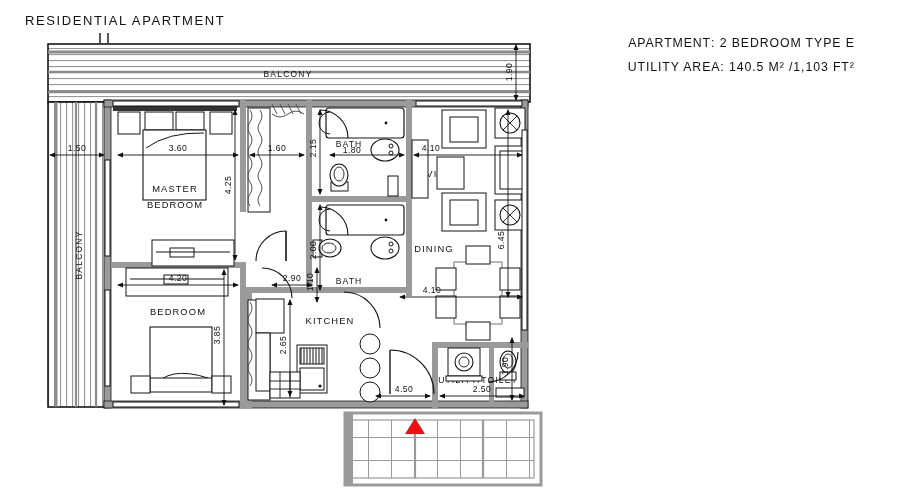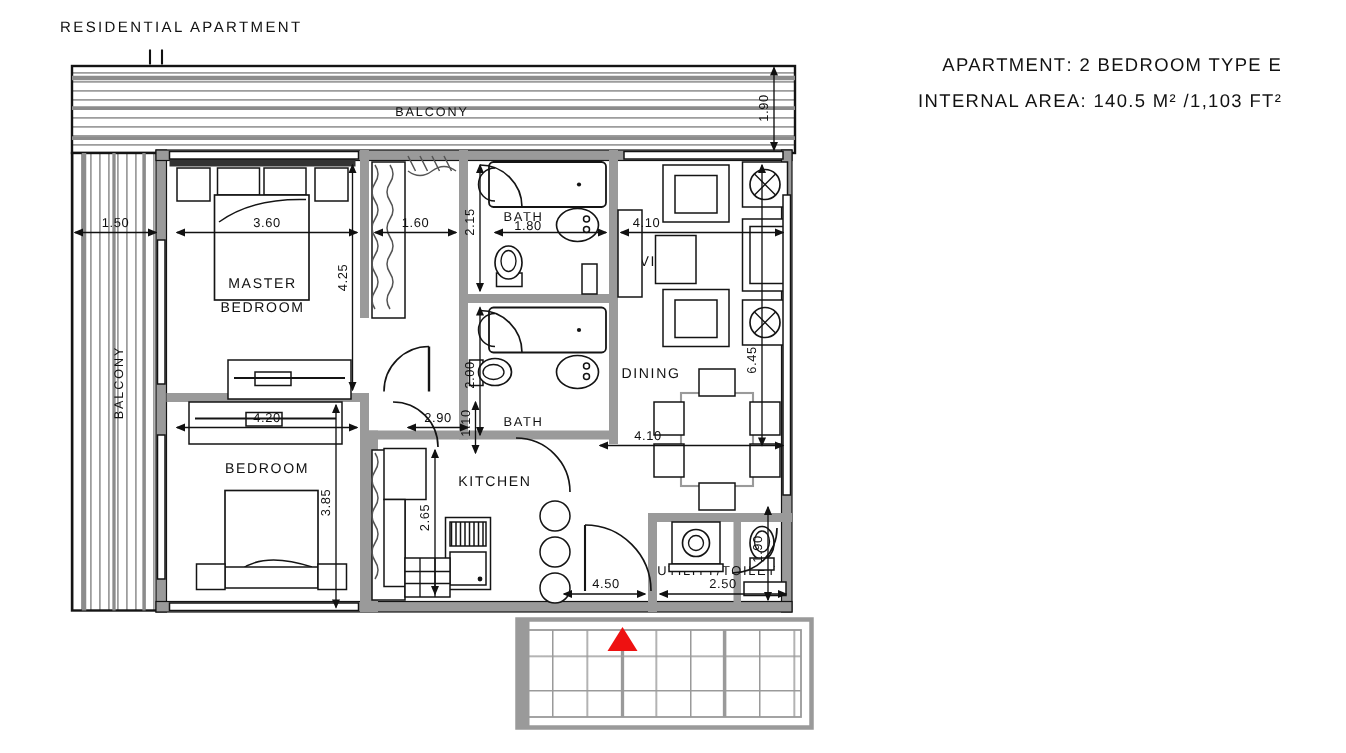--- a/index.html
+++ b/index.html
@@ -1,20 +1,20 @@
 <!DOCTYPE html>
 <html><head>
 <meta charset="utf-8">
 <style>
   html,body{margin:0;padding:0;background:#ffffff;}
   body{width:897px;height:502px;position:relative;overflow:hidden;
        font-family:"Liberation Sans",sans-serif;color:#1a1a1a;}
 
   
-  #title{position:absolute;left:40px;top:13px;font-size:10px;letter-spacing:1.6px;color:#111;white-space:nowrap;}
+  #title{position:absolute;left:25px;top:13px;font-size:13px;letter-spacing:1.6px;color:#111;white-space:nowrap;}
 
   
   #spec{position:absolute;left:566px;top:31px;font-size:12.3px;letter-spacing:0.9px;color:#111;}
   #spec .row{height:24px;line-height:24px;white-space:nowrap;text-align:right;}
   #spec .lbl{display:inline-block;width:145px;}
   #spec .val{display:inline-block;}
 
   
   #plan{position:absolute;left:0;top:0;width:747px;height:502px;}
   #plan svg{display:block;}
@@ -27,21 +27,21 @@
 </head>
 <body>
 
 <div id="title">RESIDENTIAL APARTMENT</div>
 
 <div id="spec">
   <div class="row">
     <span class="lbl">APARTMENT</span><span class="val">: 2 BEDROOM TYPE E</span>
   </div>
   <div class="row">
-    <span class="lbl">INTERNAL AREA</span><span class="val">: 140.5 M² /1,103 FT²</span>
+    <span class="lbl">UTILITY AREA</span><span class="val">: 140.5 M² /1,103 FT²</span>
   </div>
 </div>
 
 <div id="plan">
 <svg width="897" height="502" viewBox="0 0 897 502" xmlns="http://www.w3.org/2000/svg">
   <defs>
 
     <pattern id="deck" width="6" height="6" patternUnits="userSpaceOnUse">
       <rect width="6" height="6" fill="#ffffff"></rect>
       <line x1="0" y1="0.6" x2="6" y2="0.6" stroke="#8c8c8c" stroke-width="1"></line>

